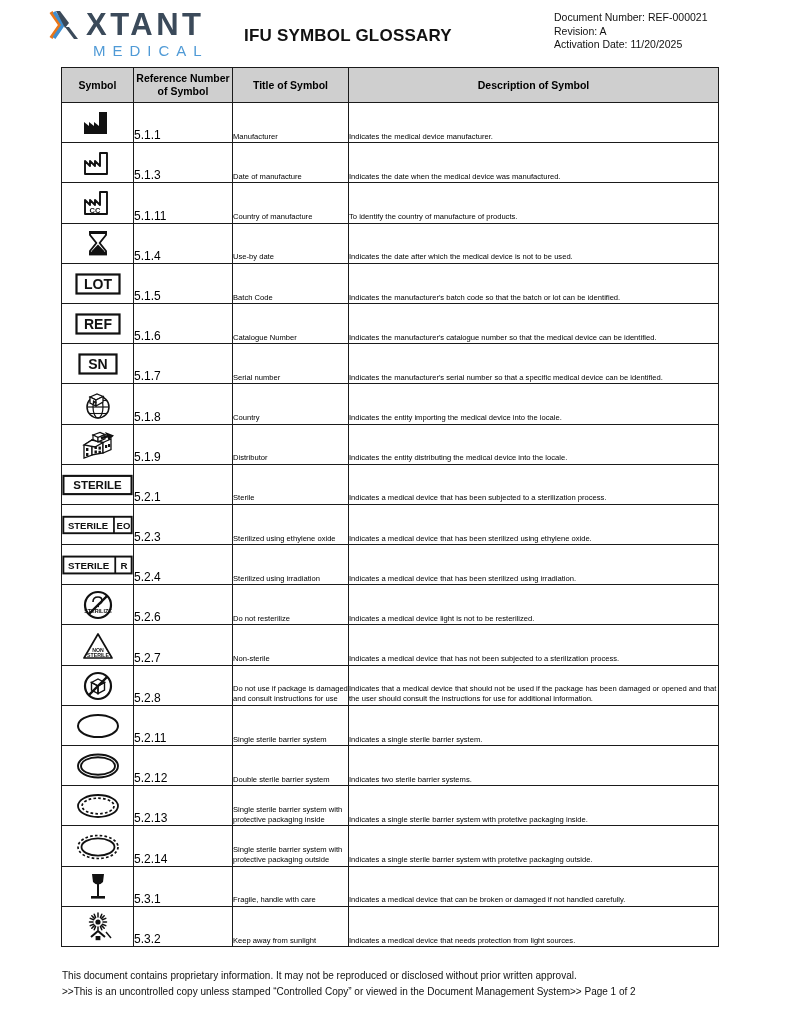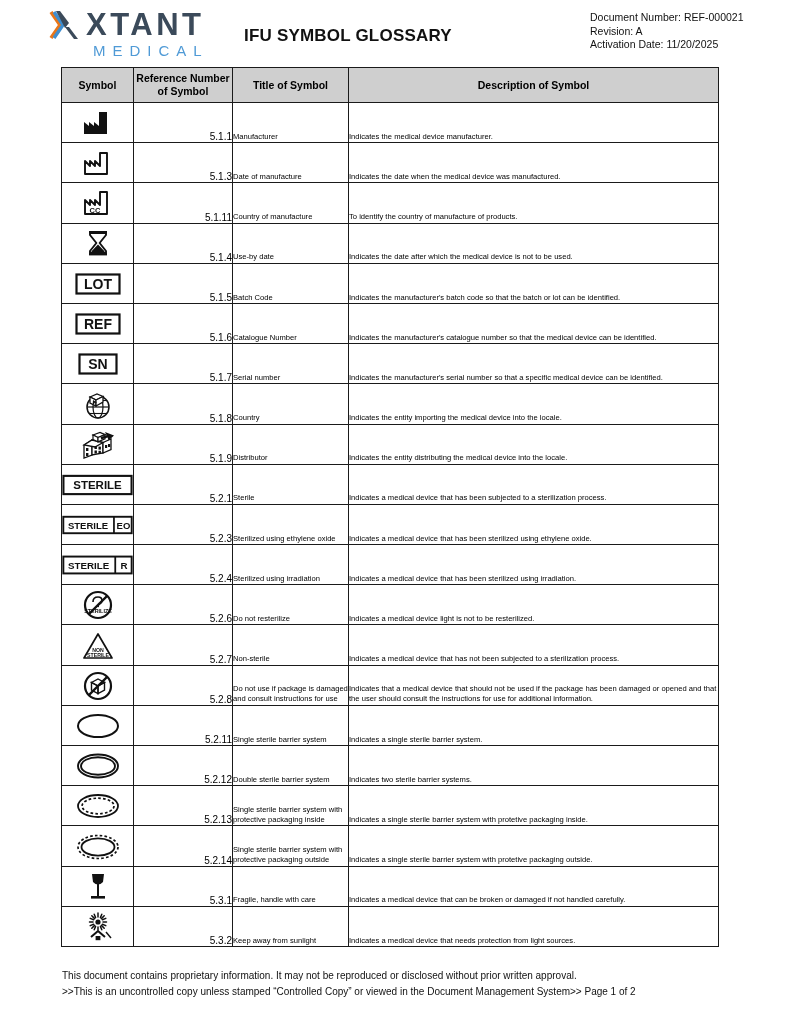--- a/index.html
+++ b/index.html
@@ -28,21 +28,21 @@
     font-weight:normal;font-size:15px;letter-spacing:7px;
     color:#4f9ad6;line-height:17px;
   }
   .doc-title{
     position:absolute;left:244px;top:26px;
     font-size:17px;font-weight:bold;letter-spacing:.2px;
     color:#111;white-space:nowrap;
   }
   .docmeta{
     position:absolute;left:554px;top:11px;
-    font-size:10.5px;line-height:13.6px;color:#111;margin-left:36px;
+    font-size:10.5px;line-height:13.6px;color:#111;
   }
 
   
   .tbl{
     position:absolute;left:61px;top:67px;
     width:657px;
     border-collapse:collapse;
     table-layout:fixed;
   }
   .tbl td,.tbl th{
@@ -56,21 +56,21 @@
     height:30px;color:#000;line-height:13px;
     padding:2px 2px;
   }
   col.c-sym{width:72px;}
   col.c-ref{width:99px;}
   col.c-ttl{width:116px;}
   col.c-desc{width:370px;}
 
   .tbl tbody tr{height:40.2px;}
   .cell-sym{text-align:center;vertical-align:middle;}
-  .cell-ref{text-align:right;font-size:10px;color:#000;padding:0 2px 3px 2px;}
+  .cell-ref{text-align:left;font-size:12px;color:#000;padding:0 2px 3px 2px;}
   .cell-ttl{font-size:7.6px;line-height:10.4px;padding:0 3px 3px 4px;color:#000;}
   .cell-desc{font-size:7.6px;line-height:10.4px;padding:0 3px 3px 4px;color:#000;}
 
   .symwrap{display:flex;align-items:center;justify-content:center;height:38px;}
   .symwrap svg{display:block;}
 
   
   .footer{
     position:absolute;left:62px;top:968px;width:680px;
     font-size:10px;line-height:15.5px;color:#111;

